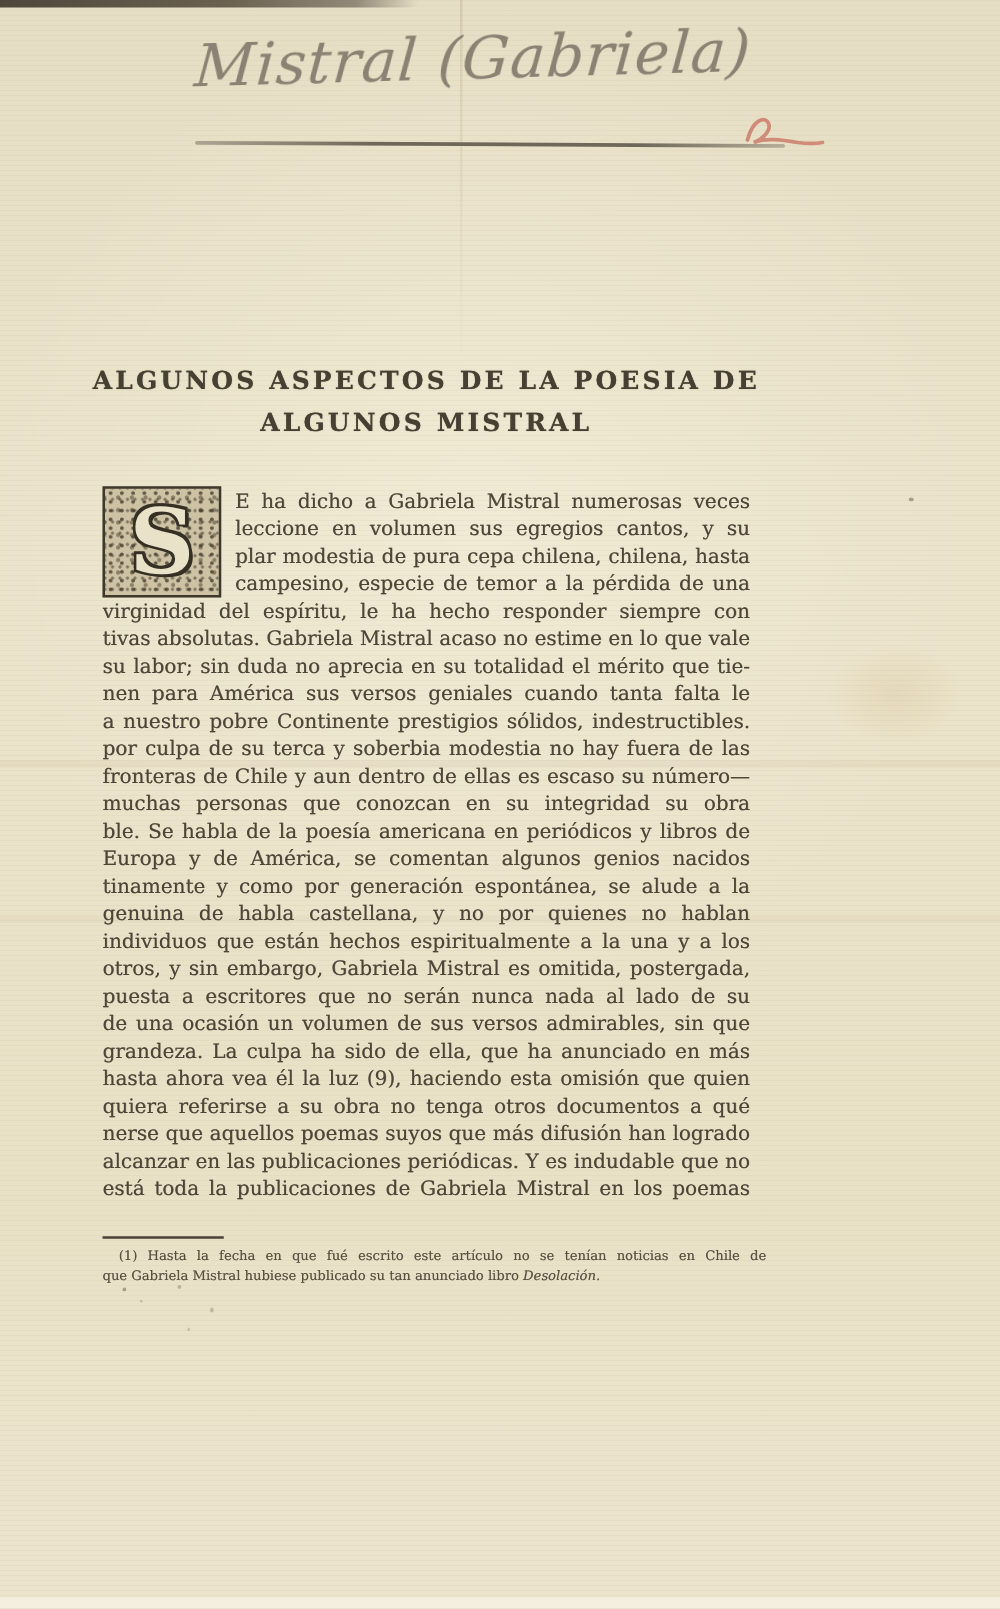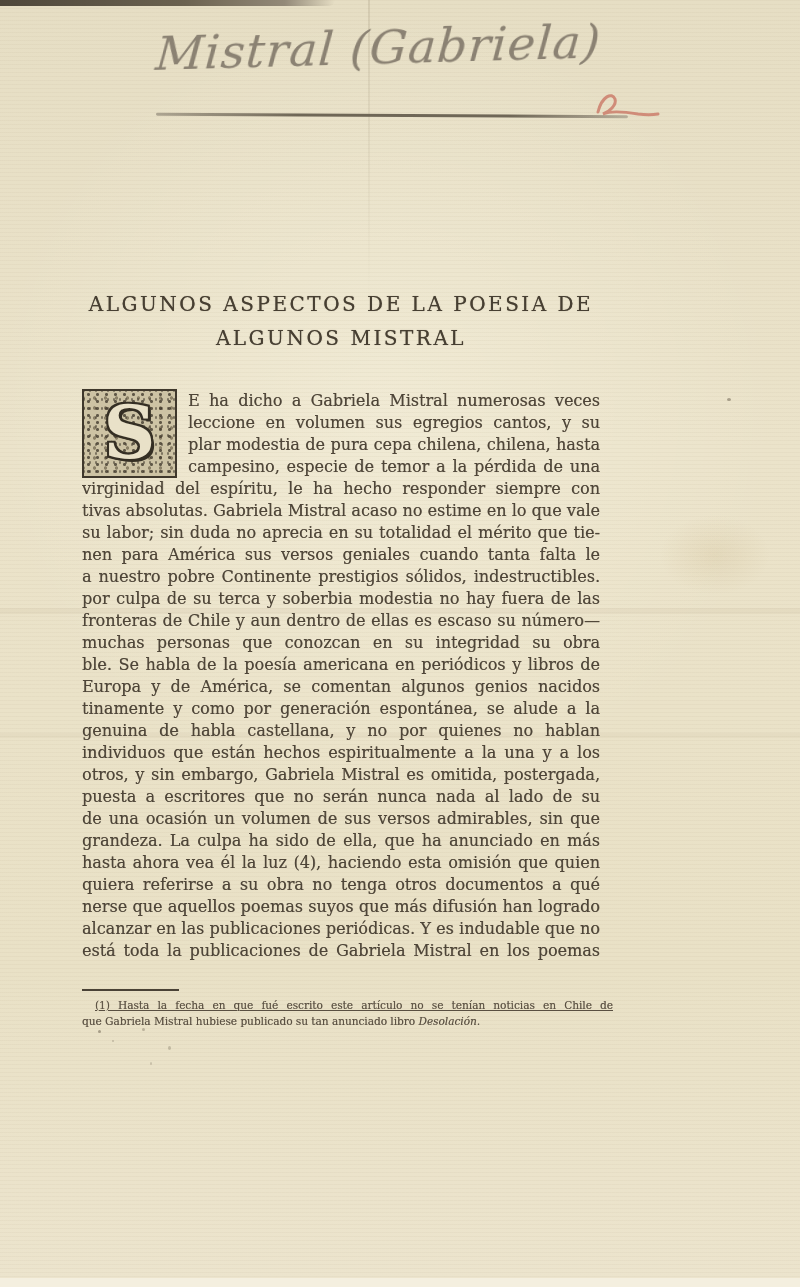--- a/index.html
+++ b/index.html
@@ -34,21 +34,21 @@
     color:#8b8273;white-space:nowrap;
     transform:rotate(-1.6deg) skewX(-6deg);transform-origin:left top;
     filter:blur(0.3px);
   }
   .hw-underline{position:absolute;left:156px;top:114px;width:472px;height:3px;border-radius:3px;
     background:linear-gradient(90deg,rgba(125,116,102,.55),#6f6757 30%,#6f6757 75%,rgba(125,116,102,.45));
     transform:rotate(0.3deg);}
   .red-mark{position:absolute;left:592px;top:88px;}
   
   .title{position:absolute;left:62px;top:287px;width:558px;text-align:center;
-    color:#473f32;font-size:20px;font-weight:normal;letter-spacing:2.5px;line-height:34px;
+    color:#473f32;font-size:20px;font-weight:bold;letter-spacing:2.5px;line-height:34px;
     text-shadow:0 0 0.7px rgba(71,63,50,0.75);}
   
   .opening{position:absolute;left:82px;top:389px;width:518px;display:flex;}
   .dropcap{
     flex:0 0 95px;height:89px;margin-right:11px;box-sizing:border-box;
     border:2px solid #3f382c;
     background-color:#cdc3a4;
     background-image:
       radial-gradient(circle, rgba(60,52,40,0.75) 1.2px, rgba(0,0,0,0) 1.8px),
       radial-gradient(circle, rgba(60,52,40,0.55) 1px, rgba(0,0,0,0) 1.5px),
@@ -66,21 +66,21 @@
     height:22px;line-height:22px;font-size:16px;color:#4e4538;
     text-align:justify;text-align-last:justify;
     text-shadow:0.3px 0 0 rgba(78,69,56,0.55);
     overflow:hidden;
   }
   
   .fn-rule{position:absolute;left:82px;top:989px;width:97px;height:2px;background:#4a4236;}
   .footnote{position:absolute;left:82px;top:997px;width:531px;
     font-size:10.5px;line-height:16px;color:#594f41;
     text-shadow:0.2px 0 0 rgba(89,79,65,0.5);}
-  .fn-l1{text-indent:13px;text-align:justify;text-align-last:justify;height:16px;overflow:hidden;text-decoration:underline;}
+  .fn-l1{text-indent:13px;text-align:justify;text-align-last:justify;height:16px;overflow:hidden;}
   .fn-l2 i{font-style:italic;}
 </style>
 </head>
 <body>
 
 <div class="page">
 
   <div class="top-smudge"></div>
   <div class="crease"></div>
   <div class="band1"></div>
@@ -121,21 +121,21 @@
       <div class="bline">muchas personas que conozcan en su integridad su obra admira-</div>
       <div class="bline">ble.  Se habla de la poesía americana en periódicos y libros de</div>
       <div class="bline">Europa y de América, se comentan algunos genios nacidos repen-</div>
       <div class="bline">tinamente y como por generación espontánea, se alude a la lírica</div>
       <div class="bline">genuina de habla castellana, y no por quienes no hablan nuestra</div>
       <div class="bline">individuos que están hechos espiritualmente a la una y a los</div>
       <div class="bline">otros, y sin embargo, Gabriela Mistral es omitida, postergada, pos-</div>
       <div class="bline">puesta a escritores que no serán nunca nada al lado de su ingente</div>
       <div class="bline">de una ocasión un volumen de sus versos admirables, sin que</div>
       <div class="bline">grandeza.  La culpa ha sido de ella, que ha anunciado en más</div>
-      <div class="bline">hasta ahora vea él la luz (4), haciendo esta omisión que quien</div>
+      <div class="bline">hasta ahora vea él la luz (9), haciendo esta omisión que quien</div>
       <div class="bline">quiera referirse a su obra no tenga otros documentos a qué ate-</div>
       <div class="bline">nerse que aquellos poemas suyos que más difusión han logrado</div>
       <div class="bline">alcanzar en las publicaciones periódicas.  Y es indudable que no</div>
       <div class="bline">está toda la publicaciones de Gabriela Mistral en los poemas co-</div>
     </div>
 
   <div class="fn-rule"></div>
   <div class="footnote">
     <div class="fn-line fn-l1">(1)  Hasta la fecha en que fué escrito este artículo no se tenían noticias en Chile de</div>
     <div class="fn-line fn-l2"><span>que Gabriela Mistral hubiese publicado su tan anunciado libro </span><i>Desolación.</i></div>

